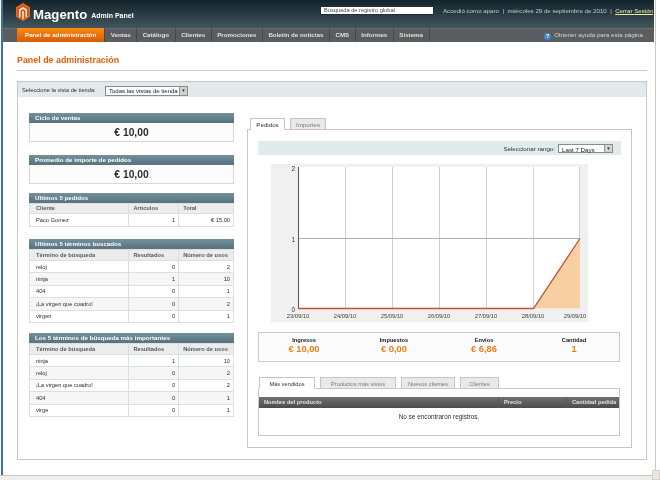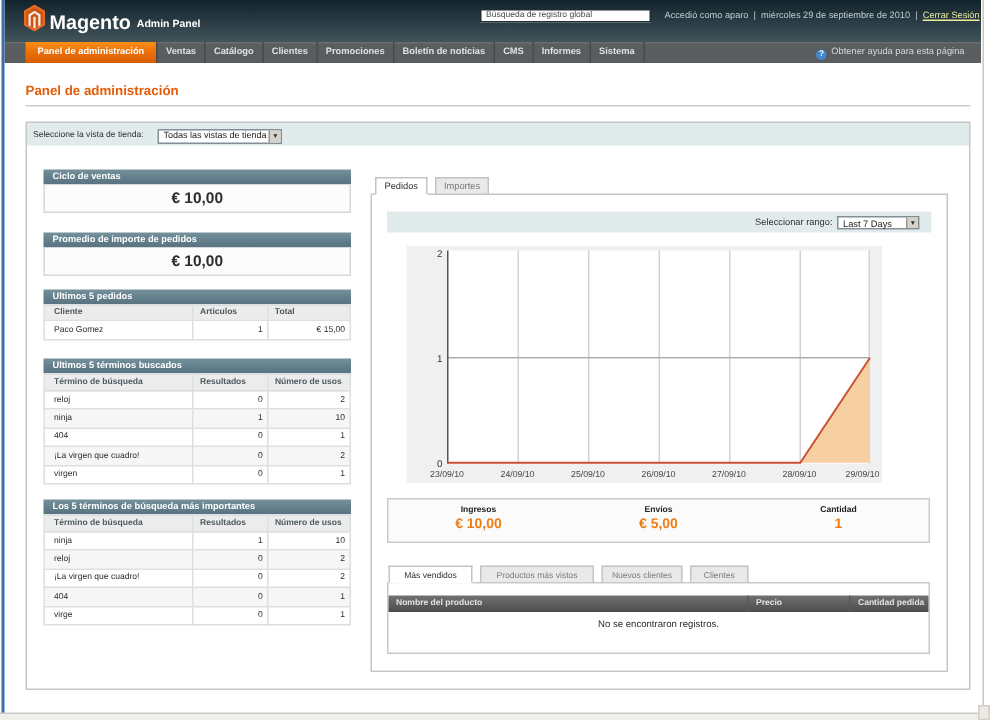--- a/index.html
+++ b/index.html
@@ -287,22 +287,26 @@
     <text x="304" y="154">29/09/10</text>
   </g>
 </svg>
 
 <div class="abs" id="stats">
   <div class="cell">
       <div class="sl">Ingresos</div>
       <div class="sv">€ 10,00</div>
     </div>
   <div class="cell">
+      <div class="sl">Impuestos</div>
+      <div class="sv">€ 0,00</div>
+    </div>
+  <div class="cell">
       <div class="sl">Envíos</div>
-      <div class="sv">€ 5,00</div>
+      <div class="sv">€ 6,86</div>
     </div>
   <div class="cell">
       <div class="sl">Cantidad</div>
       <div class="sv">1</div>
     </div>
 </div>
 
 <div class="abs tab active" id="tabMas">Más vendidos</div>
 <div class="abs tab" id="tabProd">Productos más vistos</div>
 <div class="abs tab" id="tabNuevos">Nuevos clientes</div>

